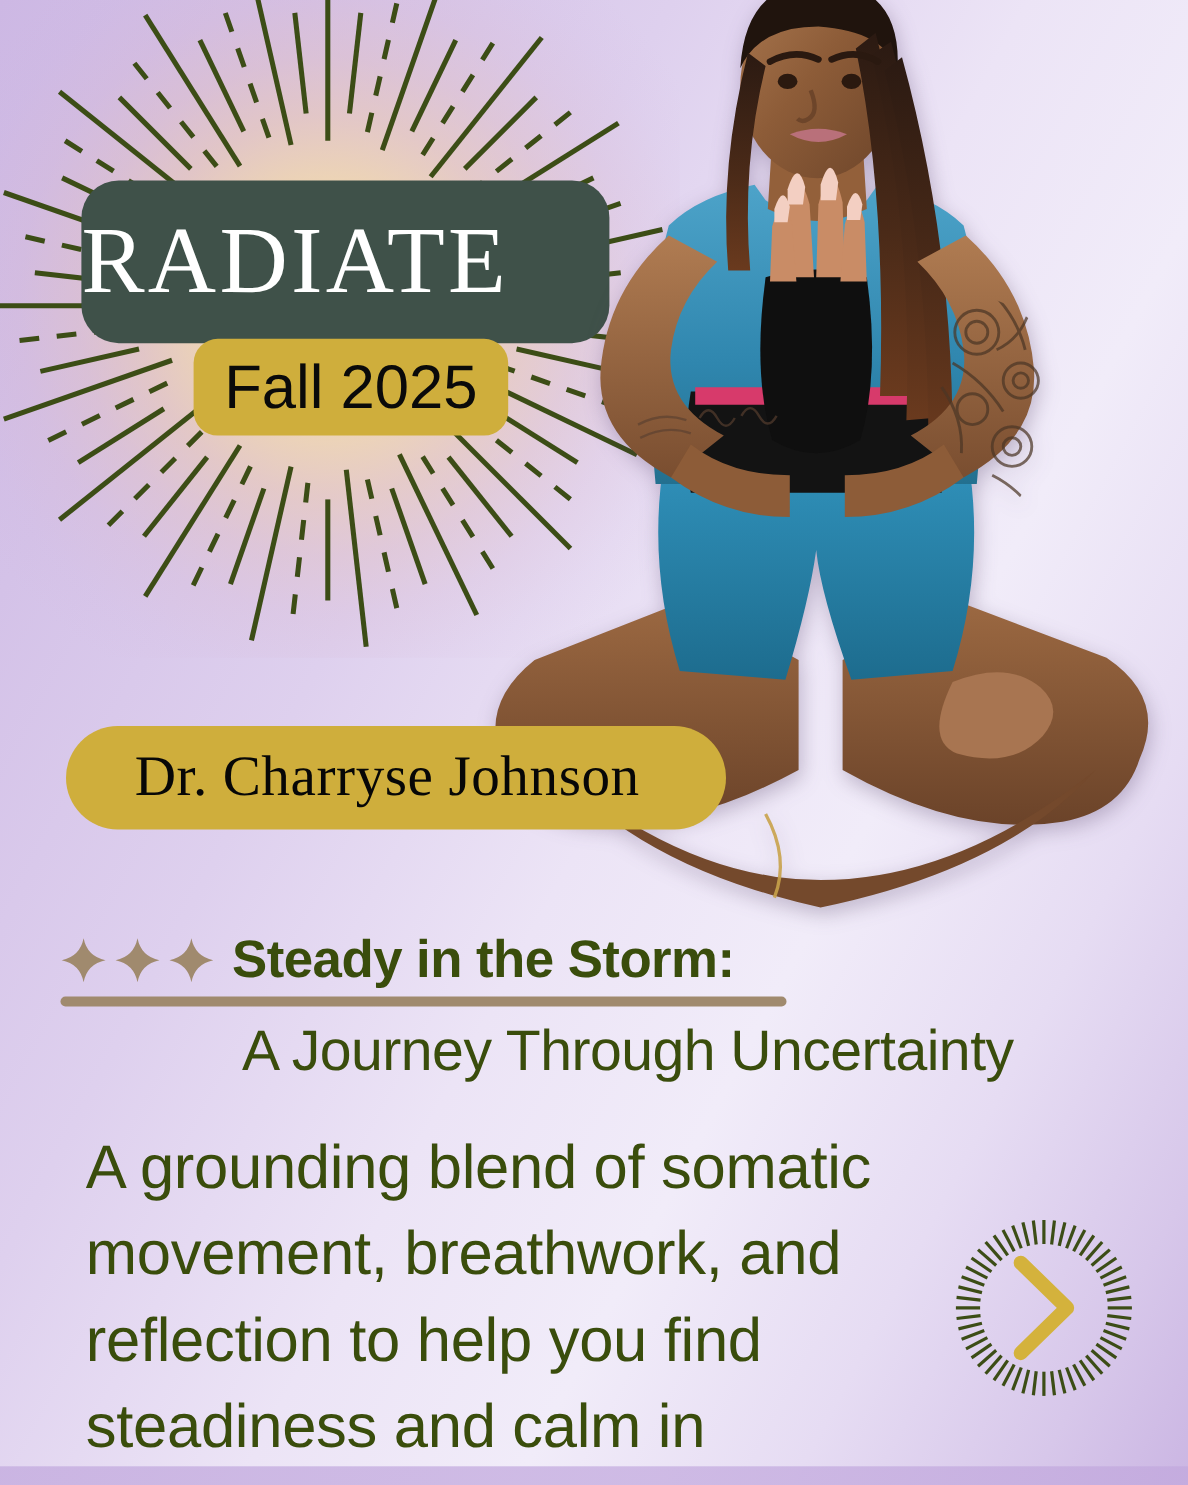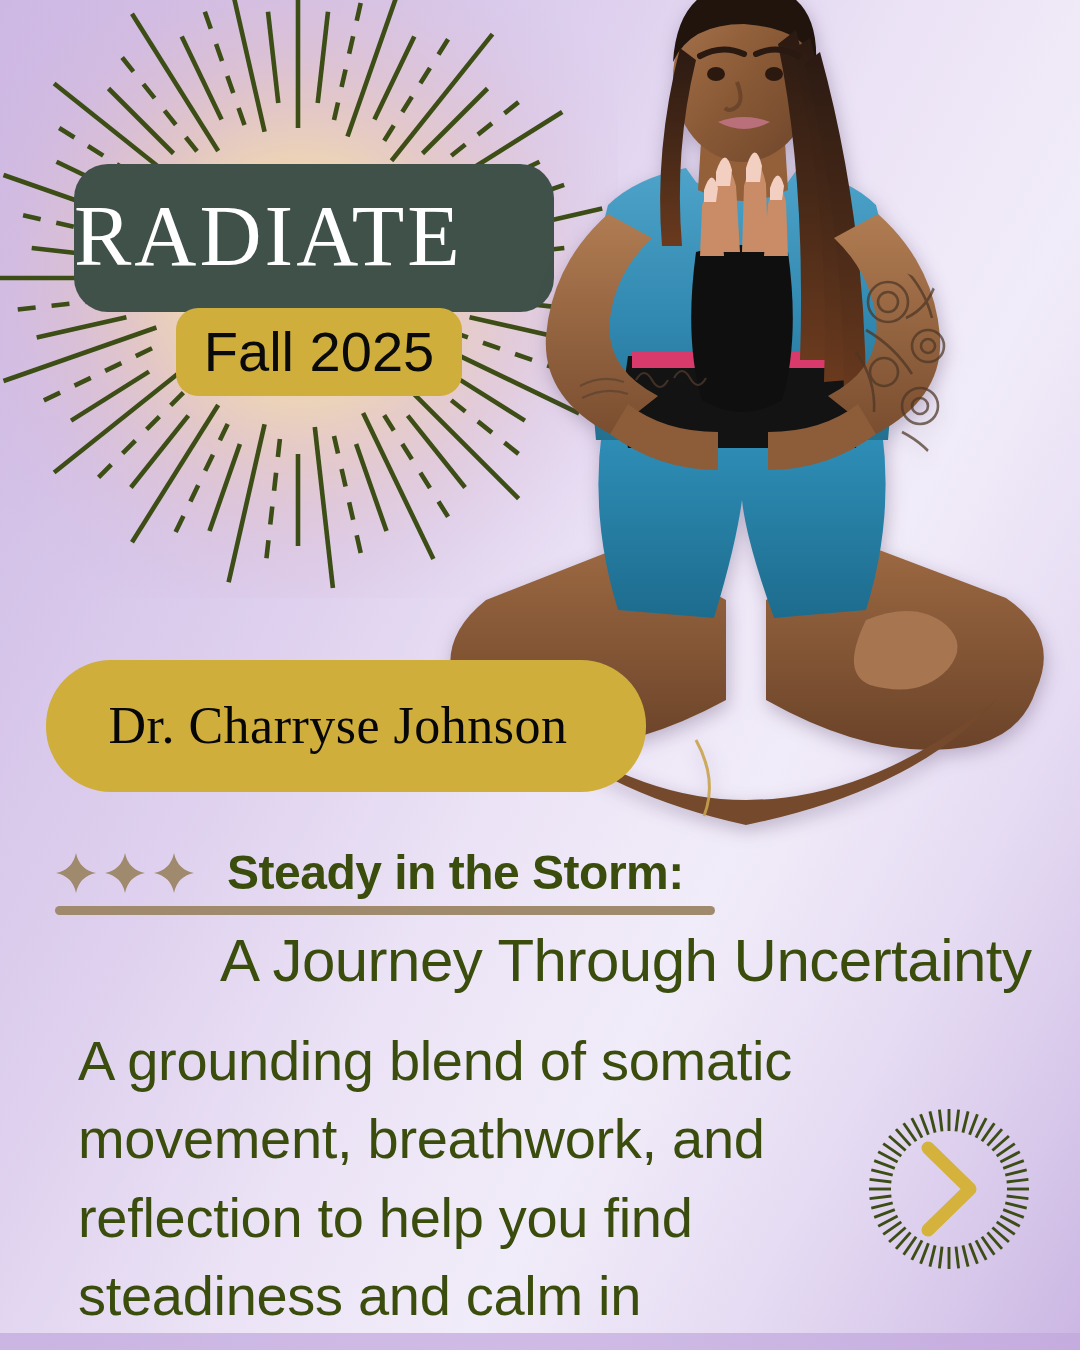--- a/index.html
+++ b/index.html
@@ -105,24 +105,24 @@
     color: #0a0a0a;
     line-height: 1;
     white-space: nowrap;
     font-weight: 400;
     letter-spacing: 0px;
   }
 
   
   .speaker-pill {
     position: absolute;
-    left: 46px;
+    left: 60px;
     top: 660px;
     width: 600px;
-    height: 132px;
+    height: 94px;
     background: #cfae3c;
     border-radius: 65px;
     display: flex;
     align-items: center;
     justify-content: center;
     box-sizing: border-box;
     padding-right: 16px;
     z-index: 6;
   }
   .speaker-text {
@@ -138,40 +138,40 @@
   .headline-wrap {
     position: absolute;
     left: 55px;
     top: 848px;
     width: 960px;
     z-index: 7;
   }
   .headline-row {
     display: flex;
     align-items: center;
-    gap: 32px;
+    gap: 16px;
   }
   .sparkles { display: flex; align-items: center; gap: 7px; flex: none; }
   .headline-main {
     font-size: 48px;
     font-weight: bold;
     color: #3a4d0c;
     line-height: 1.05;
     letter-spacing: -0.5px;
     white-space: nowrap;
   }
   .headline-rule {
     width: 660px;
     height: 9px;
     background: #a08a6e;
     border-radius: 5px;
     margin-top: 8px;
   }
   .headline-sub {
-    font-size: 60px;
+    font-size: 52px;
     color: #3a4d0c;
     line-height: 1.05;
     letter-spacing: -0.5px;
     margin-top: 14px;
     margin-left: 165px;
     white-space: nowrap;
   }
 
   
   .body-copy {

